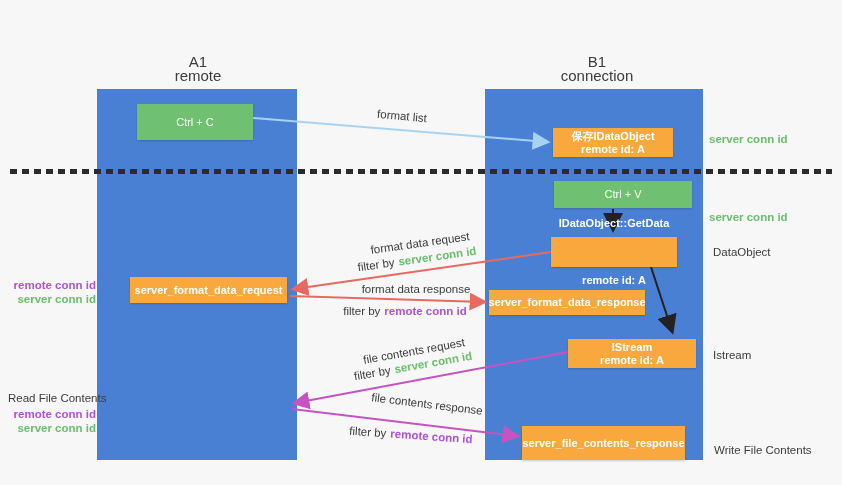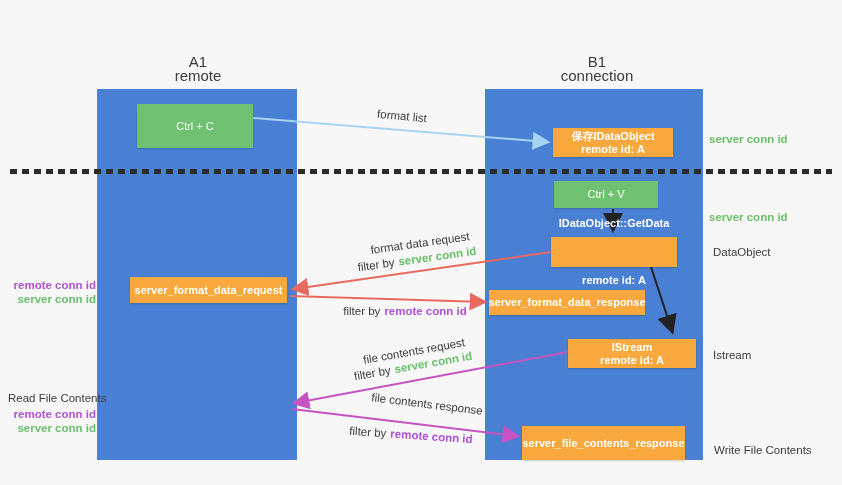--- a/index.html
+++ b/index.html
@@ -76,30 +76,30 @@
     </defs>
     <line x1="253" y1="118" x2="547" y2="142" stroke="#a7d3f2" stroke-width="2" marker-end="url(#ah-blue)"></line>
     <line x1="613" y1="209" x2="613" y2="229" stroke="#222222" stroke-width="2" marker-end="url(#ah-black)"></line>
     <line x1="651" y1="267" x2="672" y2="331" stroke="#222222" stroke-width="2" marker-end="url(#ah-black)"></line>
     <line x1="551" y1="252" x2="294" y2="289" stroke="#e8695f" stroke-width="2" marker-end="url(#ah-red)"></line>
     <line x1="290" y1="296" x2="484" y2="302" stroke="#e8695f" stroke-width="2" marker-end="url(#ah-red)"></line>
     <line x1="568" y1="352" x2="295" y2="403" stroke="#c653c1" stroke-width="2" marker-end="url(#ah-mag)"></line>
     <line x1="292" y1="409" x2="517" y2="436" stroke="#c653c1" stroke-width="2" marker-end="url(#ah-mag)"></line>
   </svg>
 
-  <div class="abs box green" style="left:137px;top:104px;width:116px;height:44px;">
+  <div class="abs box green" style="left:137px;top:104px;width:116px;height:36px;">
     <span>Ctrl + C</span>
   </div>
 
   <div class="abs box orange" style="left:553px;top:128px;width:120px;height:29px;">
     <span>保存IDataObject</span>
     <span>remote id: A</span>
   </div>
 
-  <div class="abs box green" style="left:554px;top:181px;width:104px;height:27px;">
+  <div class="abs box green" style="left:554px;top:181px;width:138px;height:27px;">
     <span>Ctrl + V</span>
   </div>
 
   <div class="abs box orange" style="left:551px;top:237px;width:126px;height:30px;gap:44px;">
     <span>IDataObject::GetData</span>
     <span>remote id: A</span>
   </div>
 
   <div class="abs box orange" style="left:130px;top:277px;width:157px;height:26px;">
     <span>server_format_data_request</span>
@@ -119,20 +119,21 @@
     <span>server_file_contents_response</span>
   </div>
 
   <div class="abs lbl ctr rp5" style="left:352px;top:110px;width:100px;">format list</div>
 
   <div class="abs lbl ctr rm8" style="left:345px;top:237px;width:150px;">format data request</div>
   <div class="abs lbl ctr rm8" style="left:337px;top:253px;width:160px;">
     <span>filter by</span><span class="gt fkey">server conn id</span>
   </div>
 
+  <div class="abs lbl ctr" style="left:341px;top:283px;width:150px;">format data response</div>
   <div class="abs lbl ctr" style="left:330px;top:305px;width:150px;">
     <span>filter by</span><span class="pt fkey">remote conn id</span>
   </div>
 
   <div class="abs lbl ctr rm10" style="left:339px;top:345px;width:150px;">file contents request</div>
   <div class="abs lbl ctr rm10" style="left:333px;top:360px;width:160px;">
     <span>filter by</span><span class="gt fkey">server conn id</span>
   </div>
 
   <div class="abs lbl ctr rp7" style="left:347px;top:398px;width:160px;">file contents response</div>

